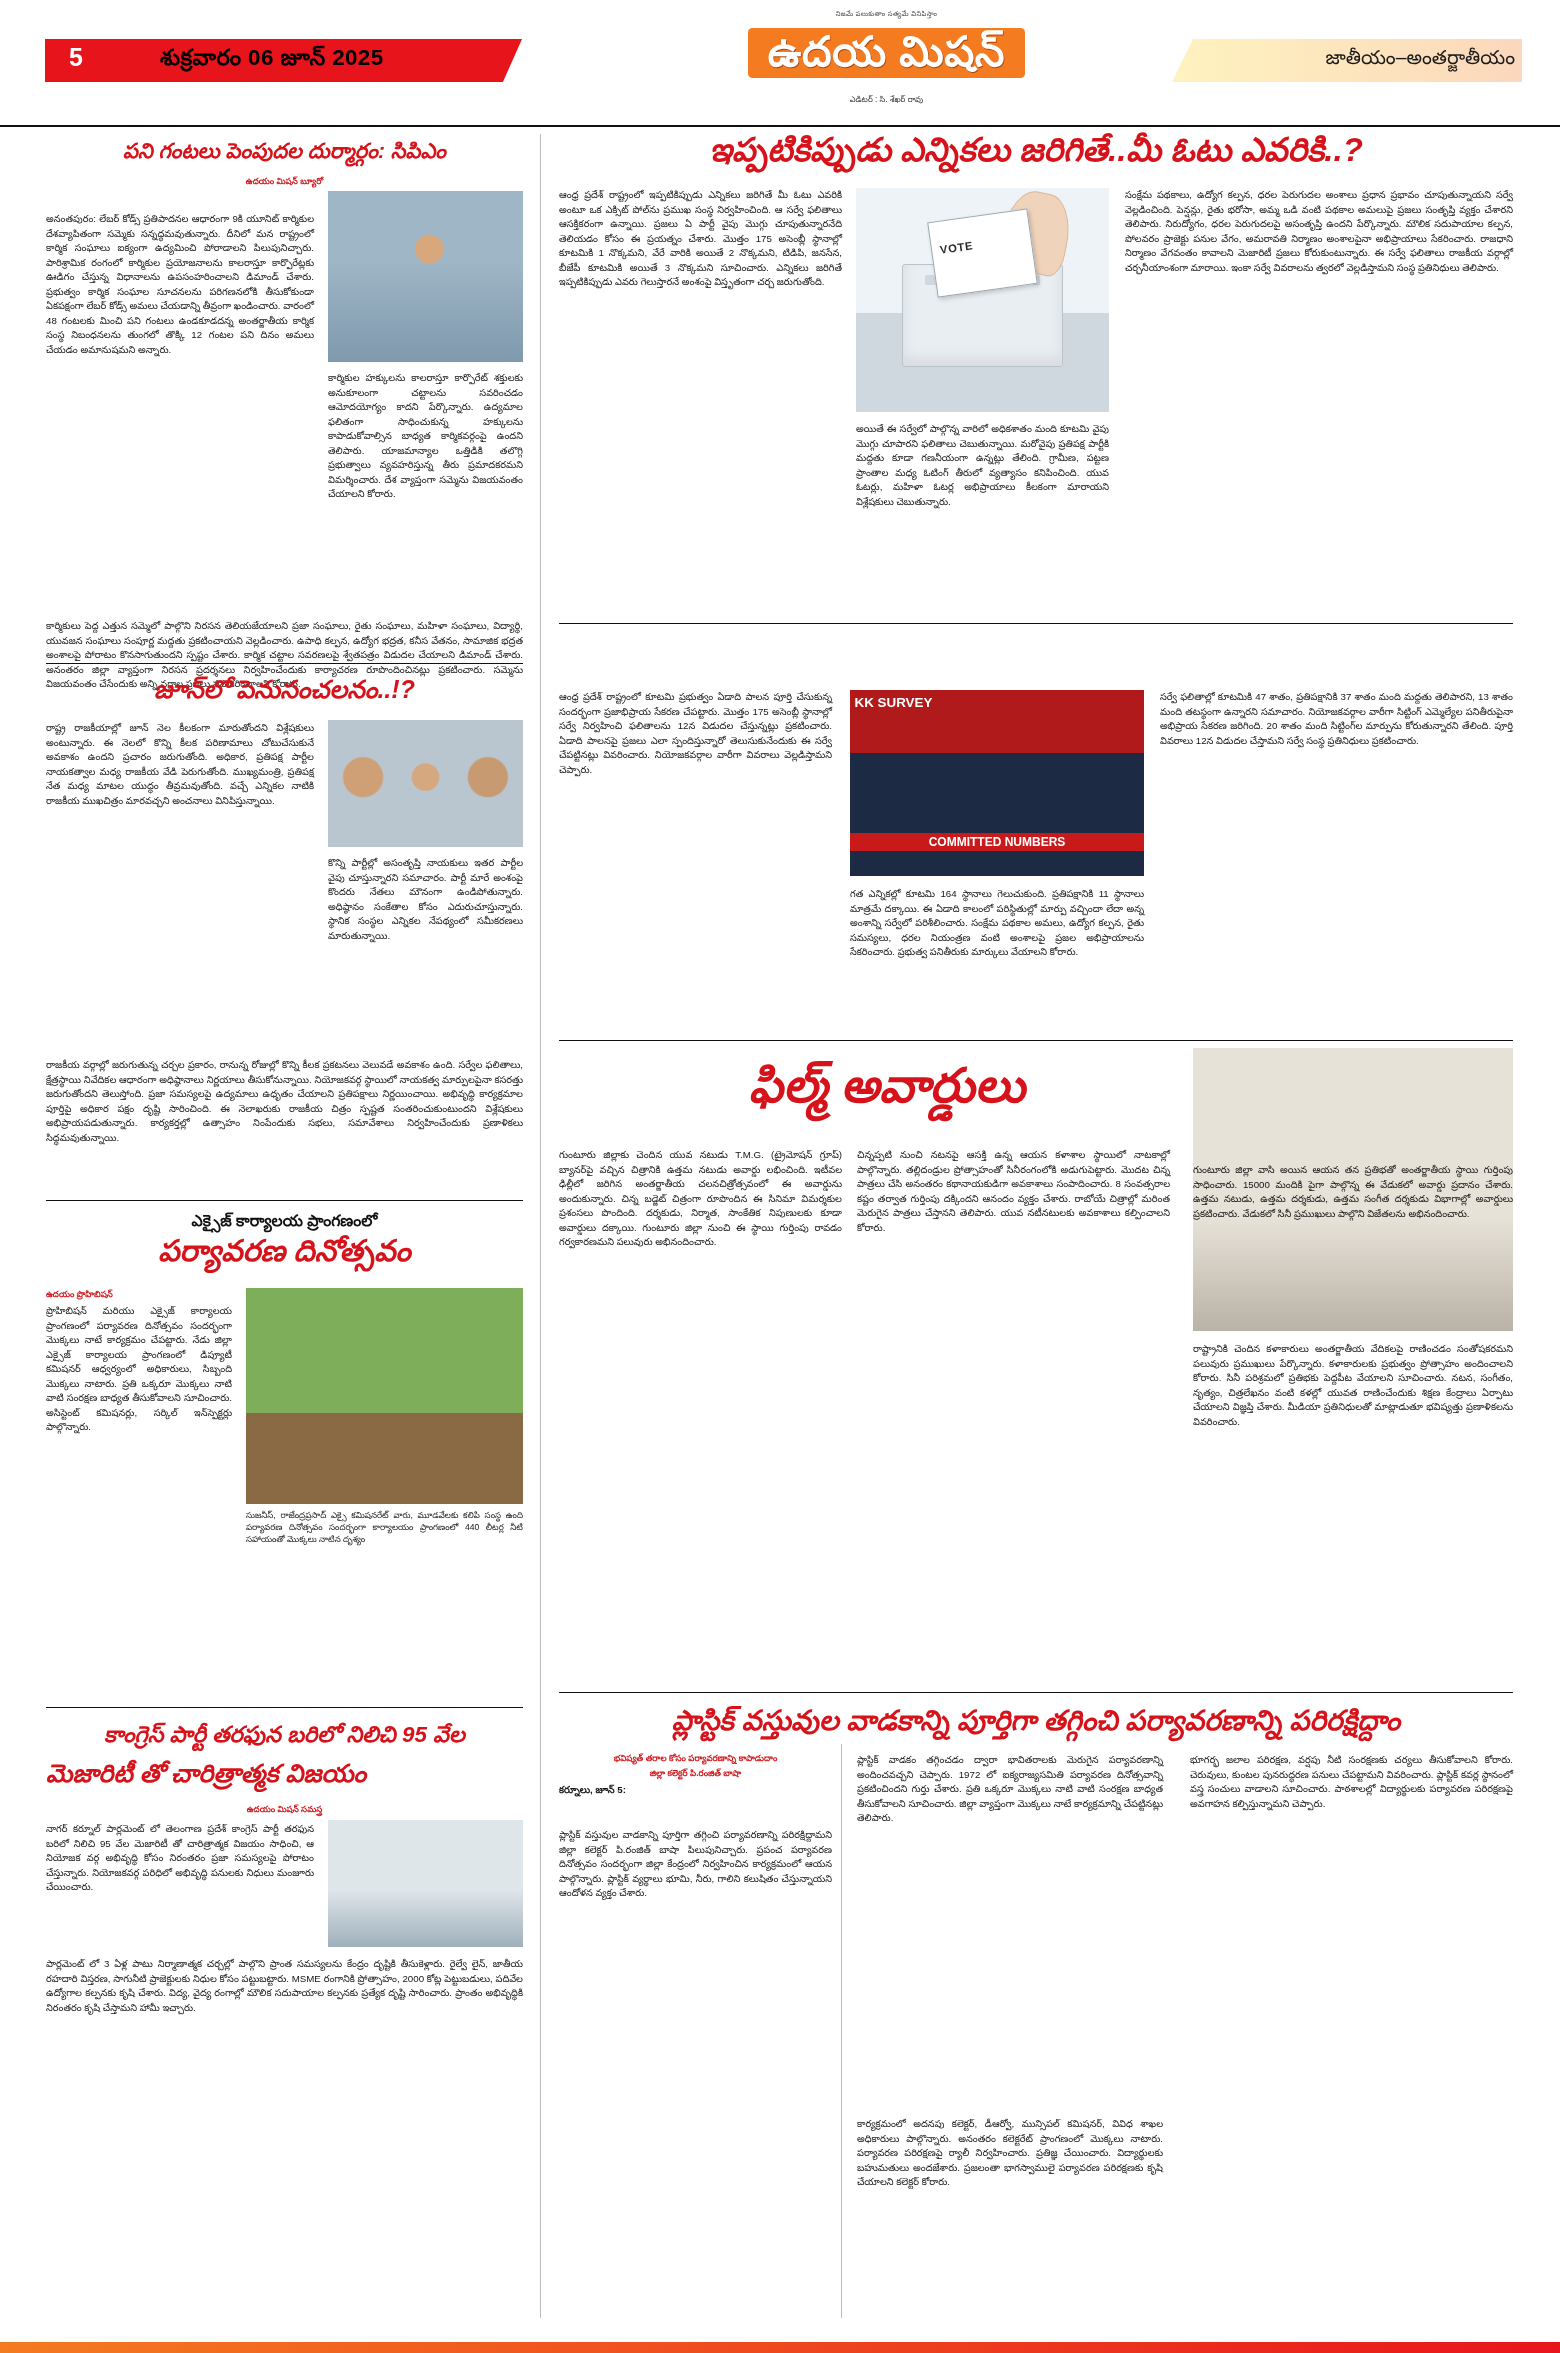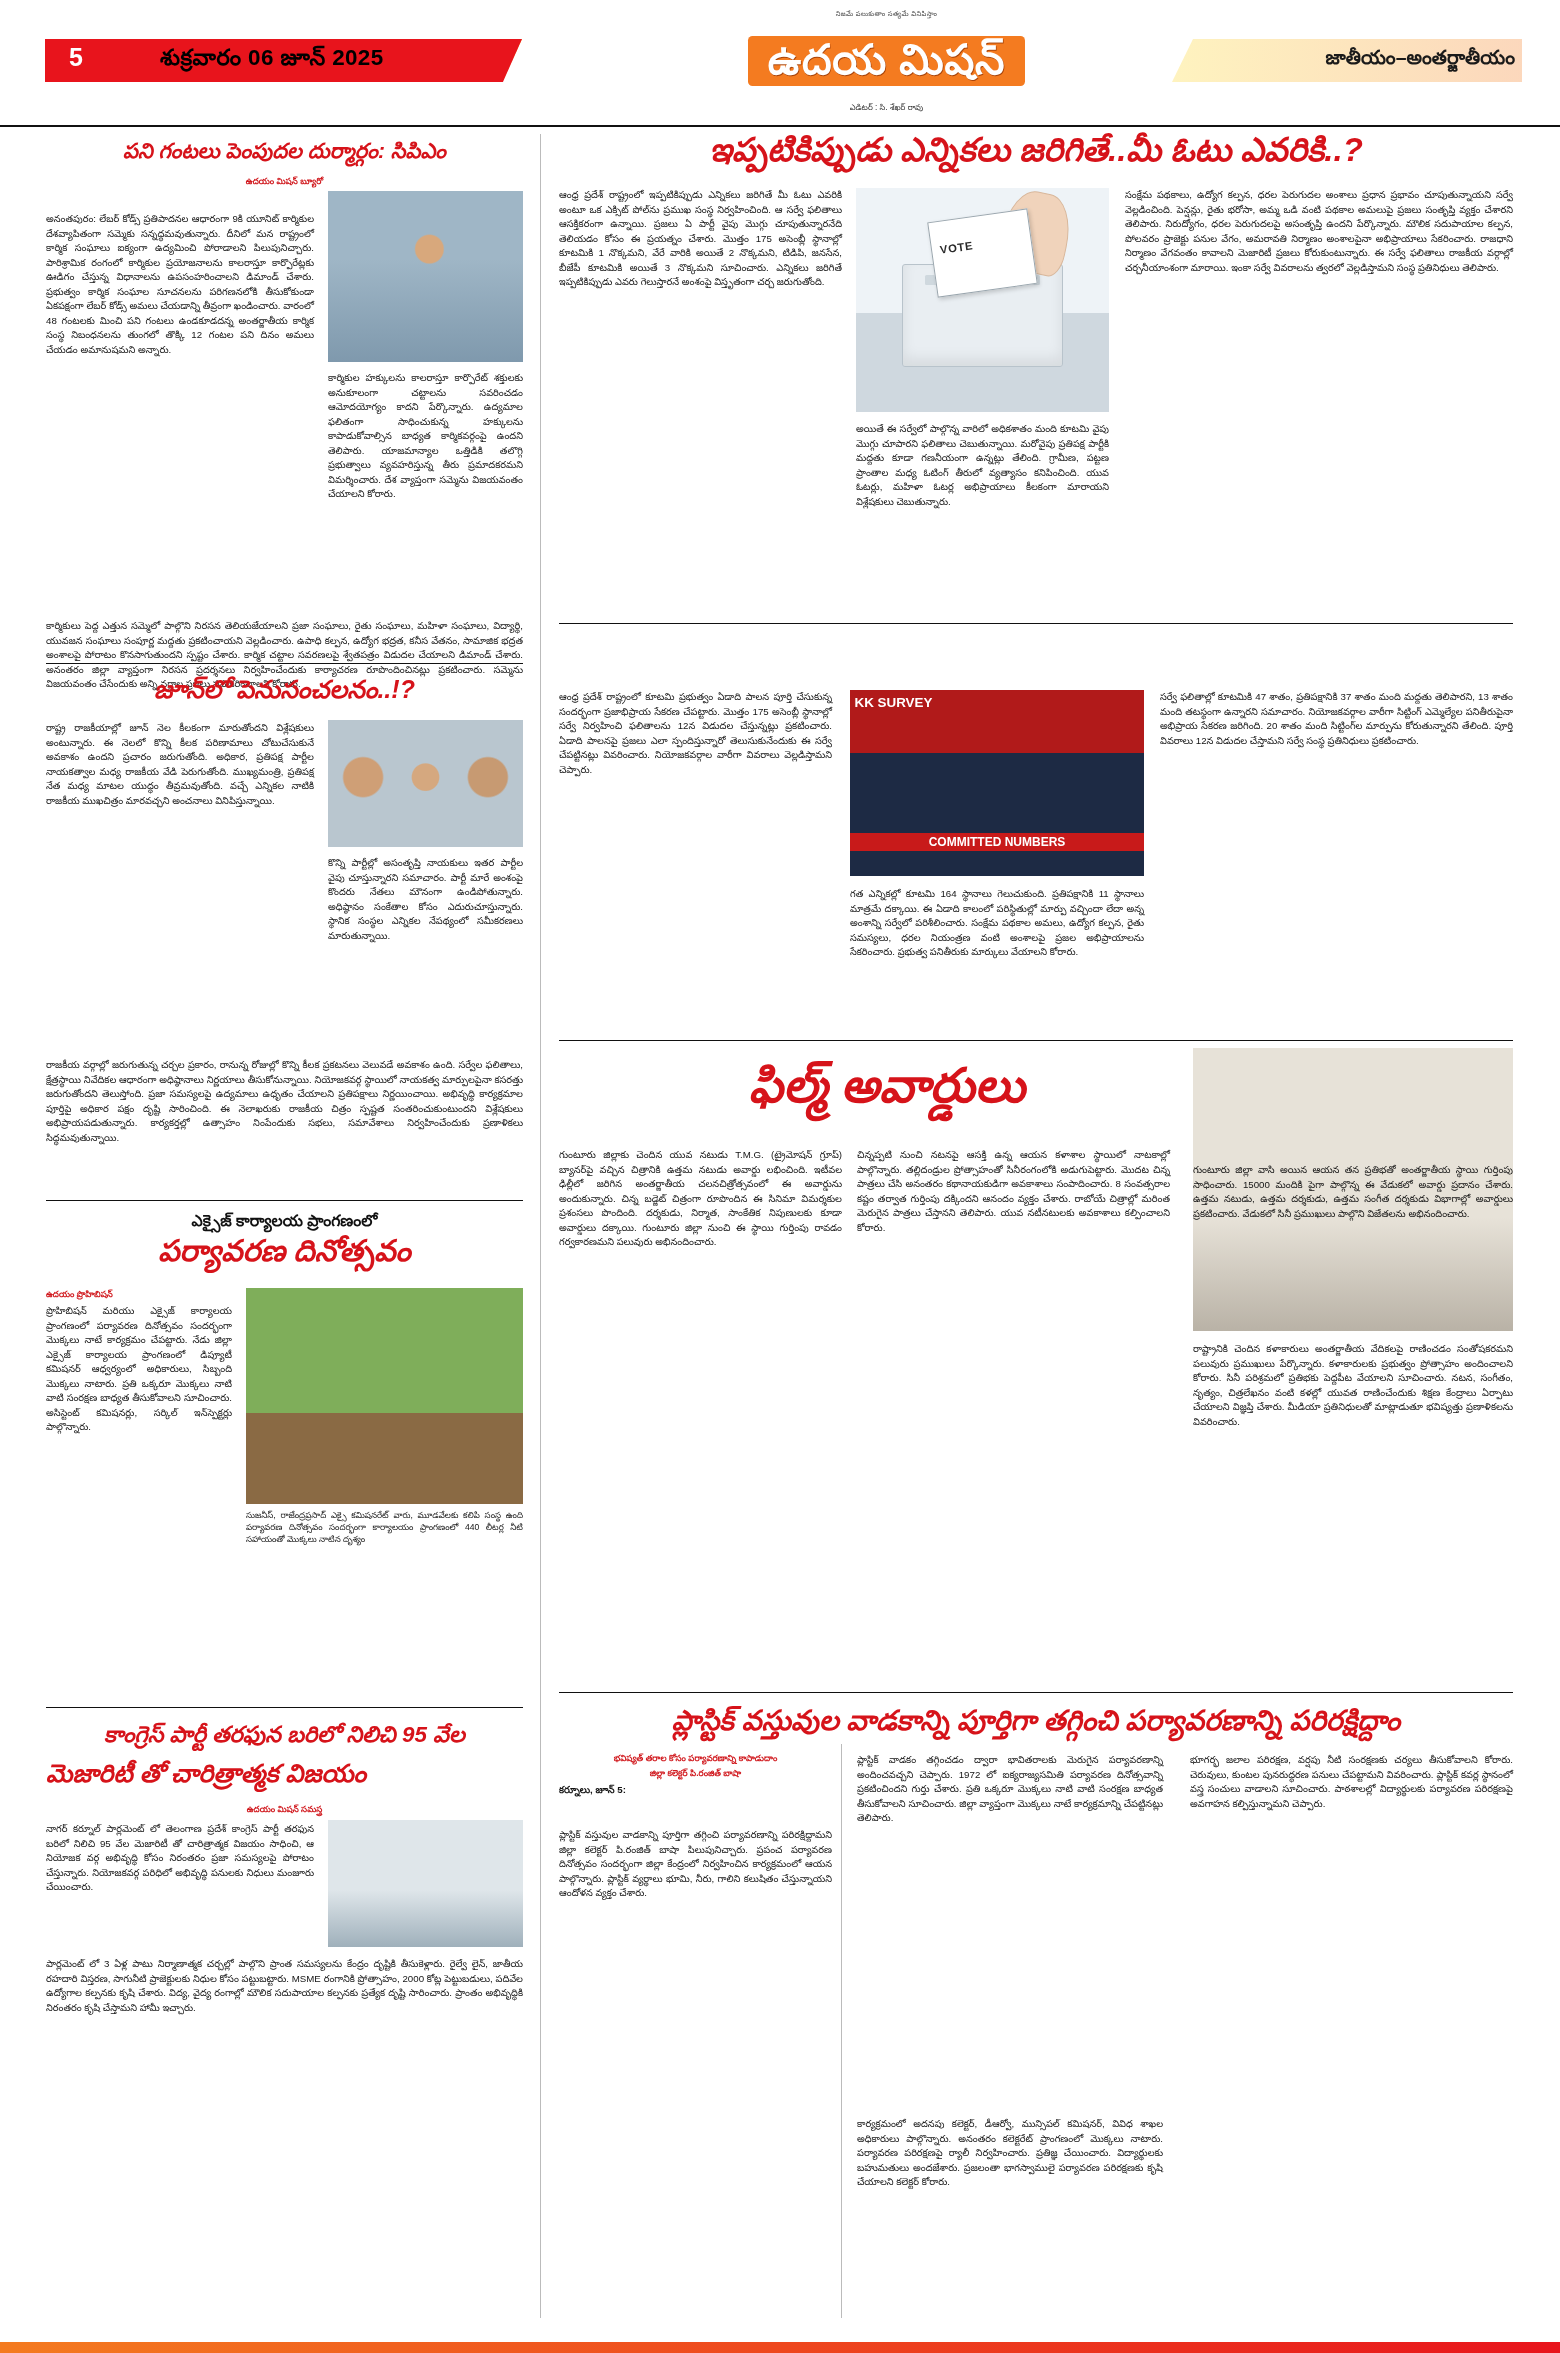--- a/index.html
+++ b/index.html
@@ -67,40 +67,40 @@
     font-size: 6.7px;
     color: #444;
     letter-spacing: 0.4px;
   }
   .mh-logo-main {
     position: relative;
     display: inline-block;
     padding: 3px 19.4px 4.5px 19.4px;
     background: #f47b20;
     border-radius: 4.5px;
-    margin-top: 17px;
+    margin-top: 9px;
   }
   .mh-logo-main .t {
     font-size: 42px;
     font-weight: bold;
     color: #ffffff;
     line-height: 1;
     letter-spacing: 0.7px;
     text-shadow: 0.7px 0.7px 0 #a8440a;
   }
   .mh-logo-sub {
     font-size: 8.2px;
     color: #333;
     margin-top: 17px;
   }
   .mh-right {
     position: absolute;
     right: 46px; top: 46px;
     font-size: 19.4px;
-    font-weight: bold;
+    font-weight: normal;
     color: #1a1a1a;
     text-align: right;
   }
   .mh-orange-r {
     position: absolute;
     right: 39px; top: 39px;
     width: 350px; height: 43px;
     background: linear-gradient(90deg,#fdd72a 0%, #f47b20 100%);
     clip-path: polygon(6% 0, 100% 0, 100% 100%, 0 100%);
     opacity: .30;

